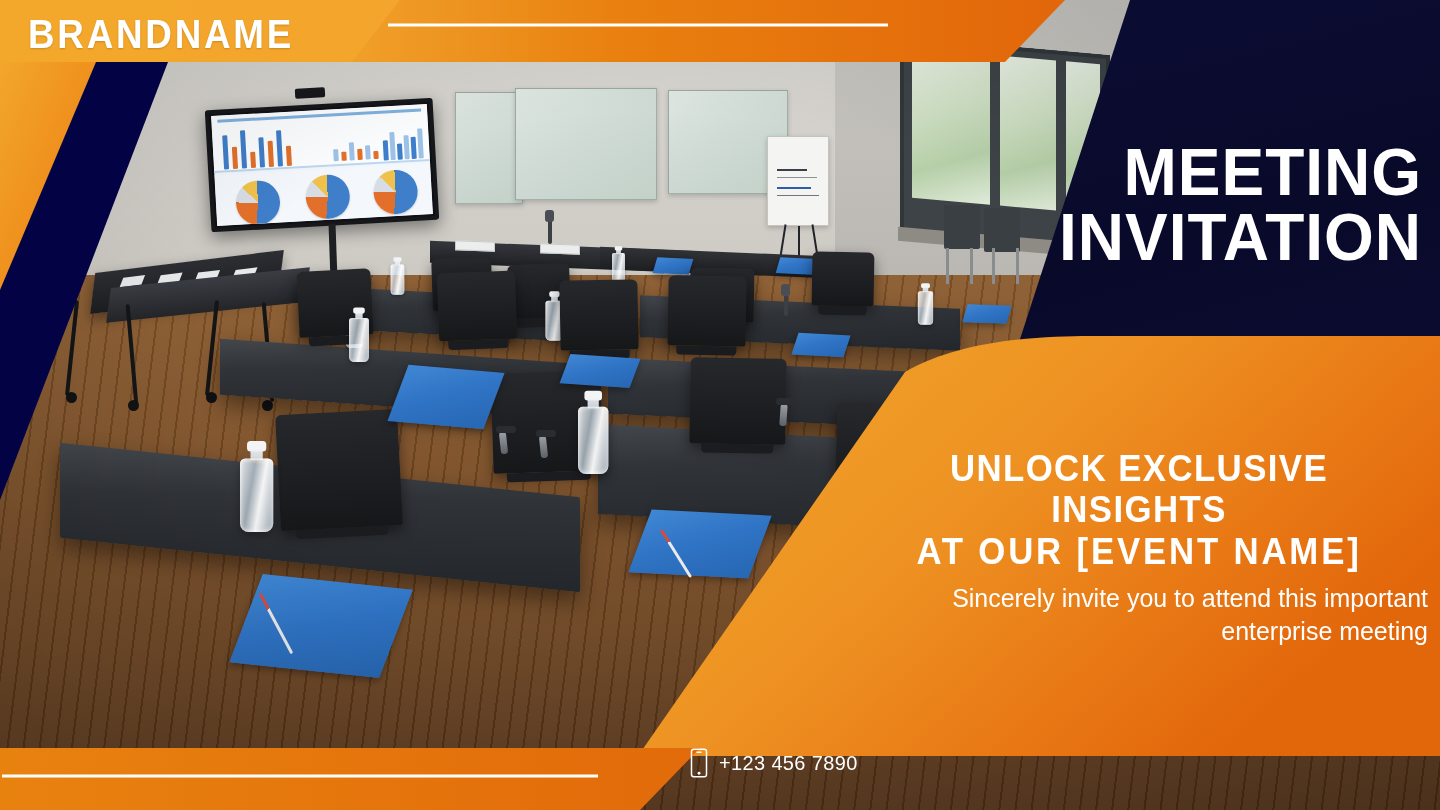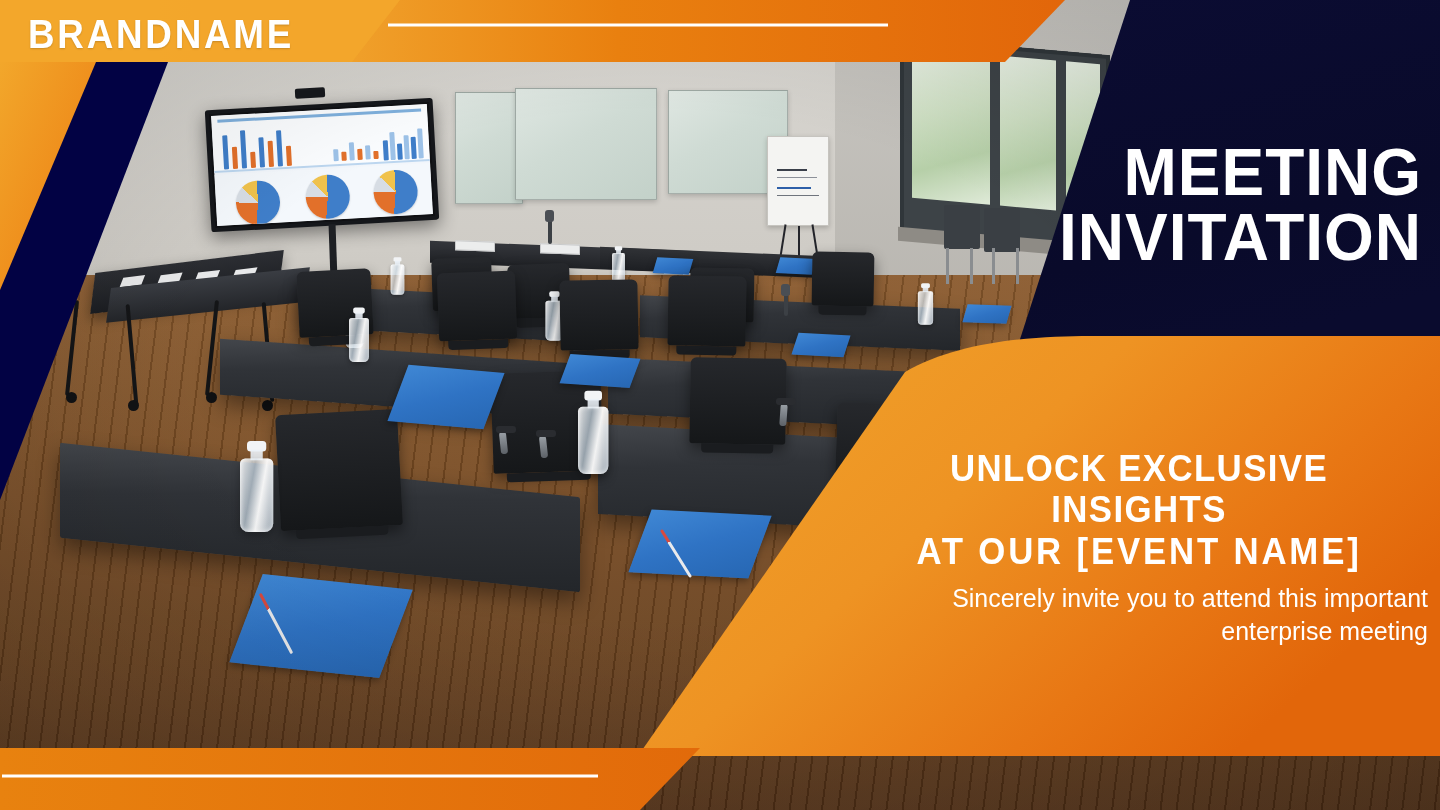--- a/index.html
+++ b/index.html
@@ -537,15 +537,23 @@
     <div>UNLOCK EXCLUSIVE INSIGHTS</div>
     <div class="l2">AT OUR  [EVENT NAME]</div>
   </div>
 
   <div class="subtext">
     <div>Sincerely invite you to attend this important</div>
     <div>enterprise meeting</div>
   </div>
 
   <div class="footer-items">
+    <div class="fitem">
+      <svg class="ficon" width="18" height="30" viewBox="0 0 14 24" fill="none" stroke="#ffffff" stroke-width="1.2">
+        <rect x="1" y="1" width="12" height="22" rx="1.8"></rect>
+        <line x1="5" y1="3.4" x2="9" y2="3.4"></line>
+        <circle cx="7" cy="20.2" r="1.15" fill="#ffffff" stroke="none"></circle>
+      </svg>
+      <span class="ftxt">+123 456 7890</span>
+    </div>
   </div>
 
 </div>
 
 </body></html>

